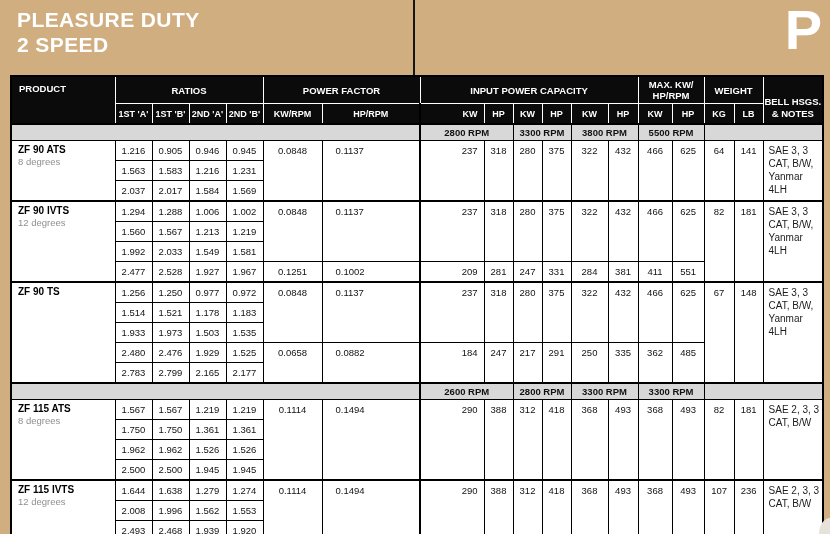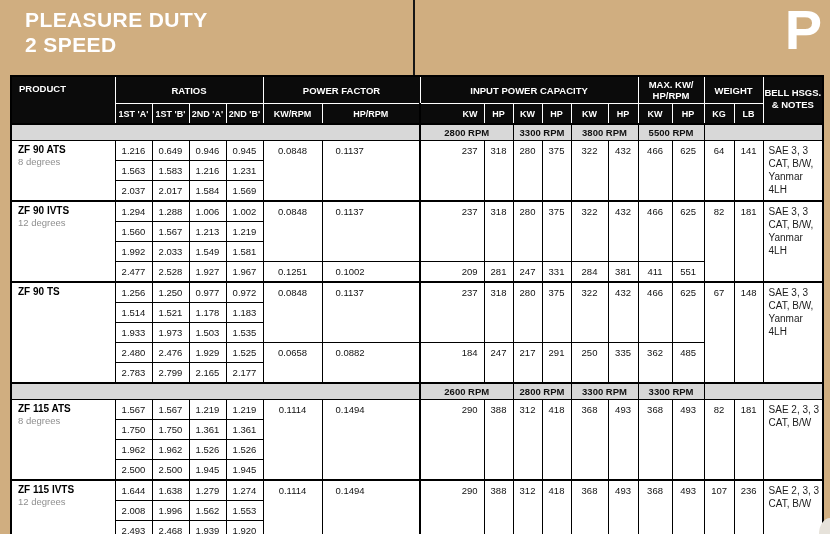--- a/index.html
+++ b/index.html
@@ -3,21 +3,21 @@
 <meta charset="utf-8">
 <style>
   html,body{margin:0;padding:0;}
   body{
     width:830px;height:534px;overflow:hidden;position:relative;
     background:#d0ae80;
     font-family:"Liberation Sans", sans-serif;
     -webkit-font-smoothing:antialiased;
   }
   .title{
-    position:absolute;left:25px;top:8px;
+    position:absolute;left:17px;top:8px;
     color:#fff;font-weight:bold;font-size:21px;line-height:1.18;letter-spacing:.4px;
   }
   .fold{
     position:absolute;left:413px;top:0;width:2px;height:76px;background:#161616;
   }
   .corner{
     position:absolute;right:8px;top:2px;
     color:#fff;font-weight:bold;font-size:56px;line-height:1;
   }
   .tablewrap{
@@ -27,21 +27,21 @@
     border-collapse:collapse;table-layout:fixed;width:812px;
     border:2px solid #000;border-bottom:none;background:#fff;
   }
   thead th{
     background:#0b0b0b;color:#fff;border:1px solid #fff;
     font-weight:bold;font-size:9.5px;padding:0;text-align:center;vertical-align:middle;
   }
   thead tr:first-child th{height:26px;}
   thead tr.subhead th{height:19px;font-size:9px;}
   th.hProd{text-align:left;vertical-align:top;padding:6px 0 0 7px;}
-  th.hBell{vertical-align:top;padding-top:10px;line-height:1.25;}
+  th.hBell{vertical-align:top;padding-top:19px;line-height:1.25;}
   th.hWrap{line-height:1.2;}
   th.ra{text-align:right;padding-right:6px;}
   tbody td{
     border:1px solid #000;padding:0;font-size:9.5px;color:#111;
   }
   tr.band td{
     background:#d8d8d8;border-top:2px solid #000;border-bottom:1px solid #000;
     height:15px;font-weight:bold;text-align:center;
   }
   td.bandEdge{border-left:none;border-right:none;}
@@ -131,21 +131,21 @@
           <td class="bandRpm" colspan="2">3800 RPM</td>
           <td class="bandRpm" colspan="2">5500 RPM</td>
           <td class="bandEdge" colspan="3"></td>
         </tr>
         <tr>
           <td class="prod" rowspan="3">
             <div class="prodName">ZF 90 ATS</div>
             <div class="prodSub">8 degrees</div>
           </td>
           <td class="ratio">1.216</td>
-          <td class="ratio">0.649</td>
+          <td class="ratio">0.905</td>
           <td class="ratio">0.946</td>
           <td class="ratio">0.945</td>
           <td class="pfA" rowspan="3">0.0848</td>
           <td class="pfB" rowspan="3">0.1137</td>
           <td class="cap capR thickL" rowspan="3">237</td>
           <td class="cap" rowspan="3">318</td>
           <td class="cap" rowspan="3">280</td>
           <td class="cap" rowspan="3">375</td>
           <td class="cap" rowspan="3">322</td>
           <td class="cap" rowspan="3">432</td>

